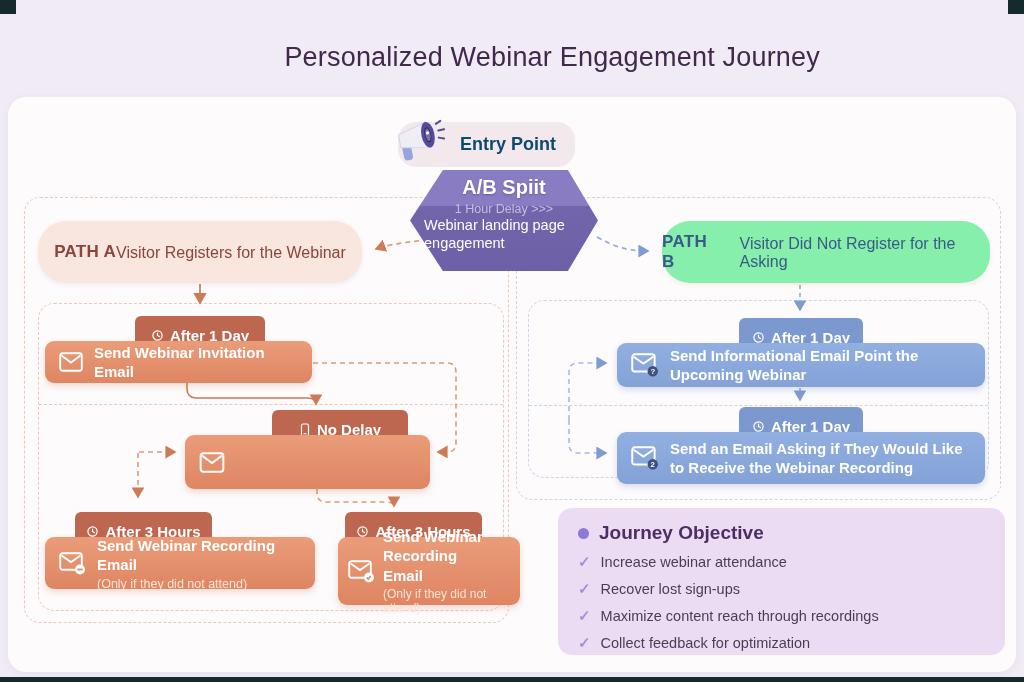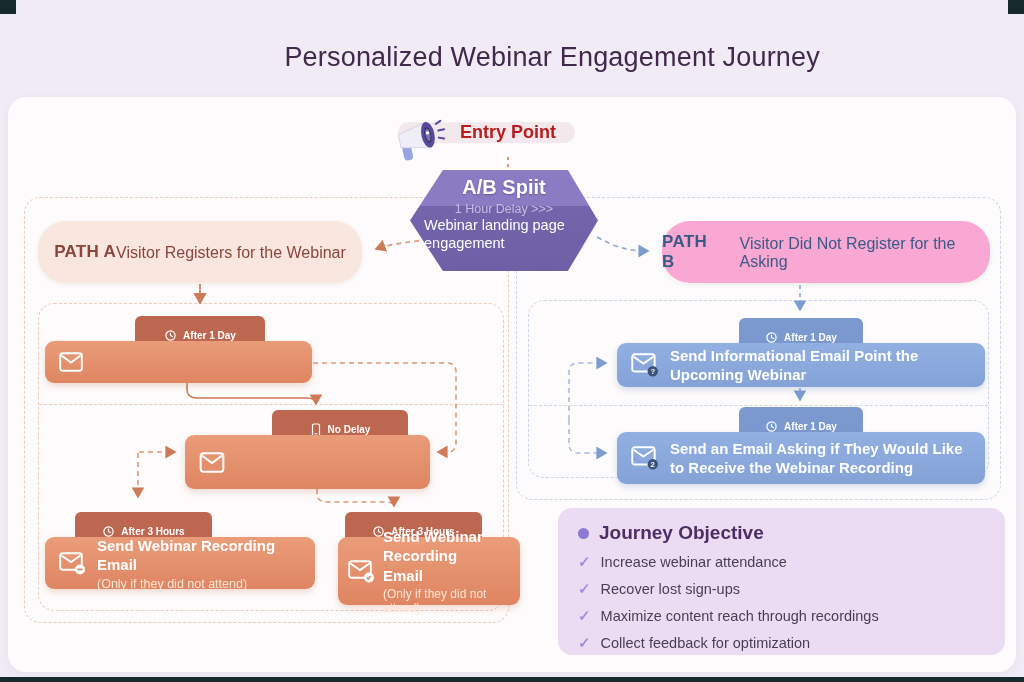--- a/index.html
+++ b/index.html
@@ -16,47 +16,47 @@
   .card { position:absolute; left:8px; top:97px; width:1008px; height:575px;
     background:#fdfbfc; border-radius:18px; box-shadow:0 2px 8px rgba(90,70,120,.06); }
 
   
   .region { position:absolute; border:1.5px dashed #ecc9b8; border-radius:16px; }
   .region.blue { border-color:#ccd6ea; }
   .divider { position:absolute; left:0; width:100%; border-top:1.5px dashed #ecc9b8; }
   .divider.blue { border-color:#ccd6ea; }
 
   
-  .entry-pill { position:absolute; left:398px; top:122px; width:177px; height:21px;
+  .entry-pill { position:absolute; left:398px; top:122px; width:177px; height:45px;
     background:#f3e9ec; border-radius:18px; display:flex; align-items:center;
-    padding-left:62px; font-size:18px; font-weight:bold; color:#b91c1c; }
+    padding-left:62px; font-size:18px; font-weight:bold; color:#0c4a6e; }
   .megaphone { position:absolute; left:388px; top:116px; width:62px; height:50px; }
 
   
   .hexagon { position:absolute; left:410px; top:170px; width:188px; height:101px;
     clip-path:polygon(17.5% 0%, 84% 0%, 100% 50%, 84% 100%, 17.5% 100%, 0% 50%);
     background:linear-gradient(#8a7cc2 0%, #8a7cc2 36%, #7365ab 36%, #6e60a6 100%);
     display:flex; flex-direction:column; align-items:center; color:#fff; }
   .hex-title { font-size:20px; font-weight:bold; margin-top:6px; text-shadow:0 1px 2px rgba(40,25,80,.35); }
   .hex-delay { font-size:12.5px; color:#c7bce4; margin-top:3px; }
   .hex-desc  { font-size:14.5px; line-height:1.25; width:160px; }
 
   
   .path-label { position:absolute; height:62px; border-radius:28px; display:flex;
     flex-direction:row; align-items:center; justify-content:center;
     box-shadow:0 2px 5px rgba(120,80,70,.08); }
   .path-label .t { font-size:17px; font-weight:bold; letter-spacing:.3px; }
   .path-label .s { font-size:16px; margin-top:2px; }
   .path-a-label { left:38px; top:221px; width:324px; background:#f8e6df; color:#8a463c; }
-  .path-b-label { left:662px; top:221px; width:328px; background:#f9a8d4; color:#3a5a85;gap:19px; }
+  .path-b-label { left:662px; top:221px; width:328px; background:#86efac; color:#3a5a85;gap:19px; }
 
   
   .badge { position:absolute; height:39px; border-radius:6px 6px 4px 4px; display:flex;
     align-items:center; justify-content:center; gap:6px; color:#fff;
-    font-size:10px; font-weight:bold; }
+    font-size:15px; font-weight:bold; }
   .badge.orange { background:#bd6751; }
   .badge.blue { background:#7b99cf; }
 
   
   .step { position:absolute; border-radius:9px; display:flex; align-items:center;
     gap:11px; padding:6px 12px 6px 14px; color:#fff; }
   .step.orange { background:linear-gradient(180deg,#ea9c79,#df8562); box-shadow:0 3px 6px rgba(200,120,80,.25); }
   .step.blue { background:linear-gradient(180deg,#91afe1,#84a2d6); box-shadow:0 3px 6px rgba(100,130,190,.25); }
   .step .lbl { font-size:15px; font-weight:bold; line-height:1.3; }
   .step .note { font-size:12.5px; font-weight:normal; color:#fbe4d6; margin-top:2px; }
@@ -154,20 +154,21 @@
         <circle cx="12" cy="12" r="8.5" stroke="#fff" stroke-width="2.2" fill="none"></circle>
         <path d="M12 7.5 V12 l3.5 2" stroke="#fff" stroke-width="2.2" fill="none" stroke-linecap="round"></path>
       </svg>
     <span>After 1 Day</span>
   </div>
   <div class="step orange" style="left:45px;top:341px;width:267px;height:42px;">
     <svg class="stepicon" width="24" height="20" viewBox="0 0 24 20">
         <rect x="1.2" y="1.2" width="21.6" height="17.6" rx="2.5" stroke="#fff" stroke-width="1.9" fill="none"></rect>
         <path d="M2.5 3.5 L12 10.5 L21.5 3.5" stroke="#fff" stroke-width="1.9" fill="none"></path>
       </svg>
+    <div class="lbl">Send Webinar Invitation Email</div>
   </div>
 
   <div class="badge orange" style="left:272px;top:410px;width:136px;">
     <svg width="12" height="14" viewBox="0 0 24 28">
         <rect x="5" y="2" width="14" height="24" rx="3" stroke="#fff" stroke-width="2.4" fill="none"></rect>
         <line x1="9" y1="21.5" x2="15" y2="21.5" stroke="#fff" stroke-width="2.2"></line>
       </svg>
     <span>No Delay</span>
   </div>
   <div class="step orange" style="left:185px;top:435px;width:245px;height:54px;">

